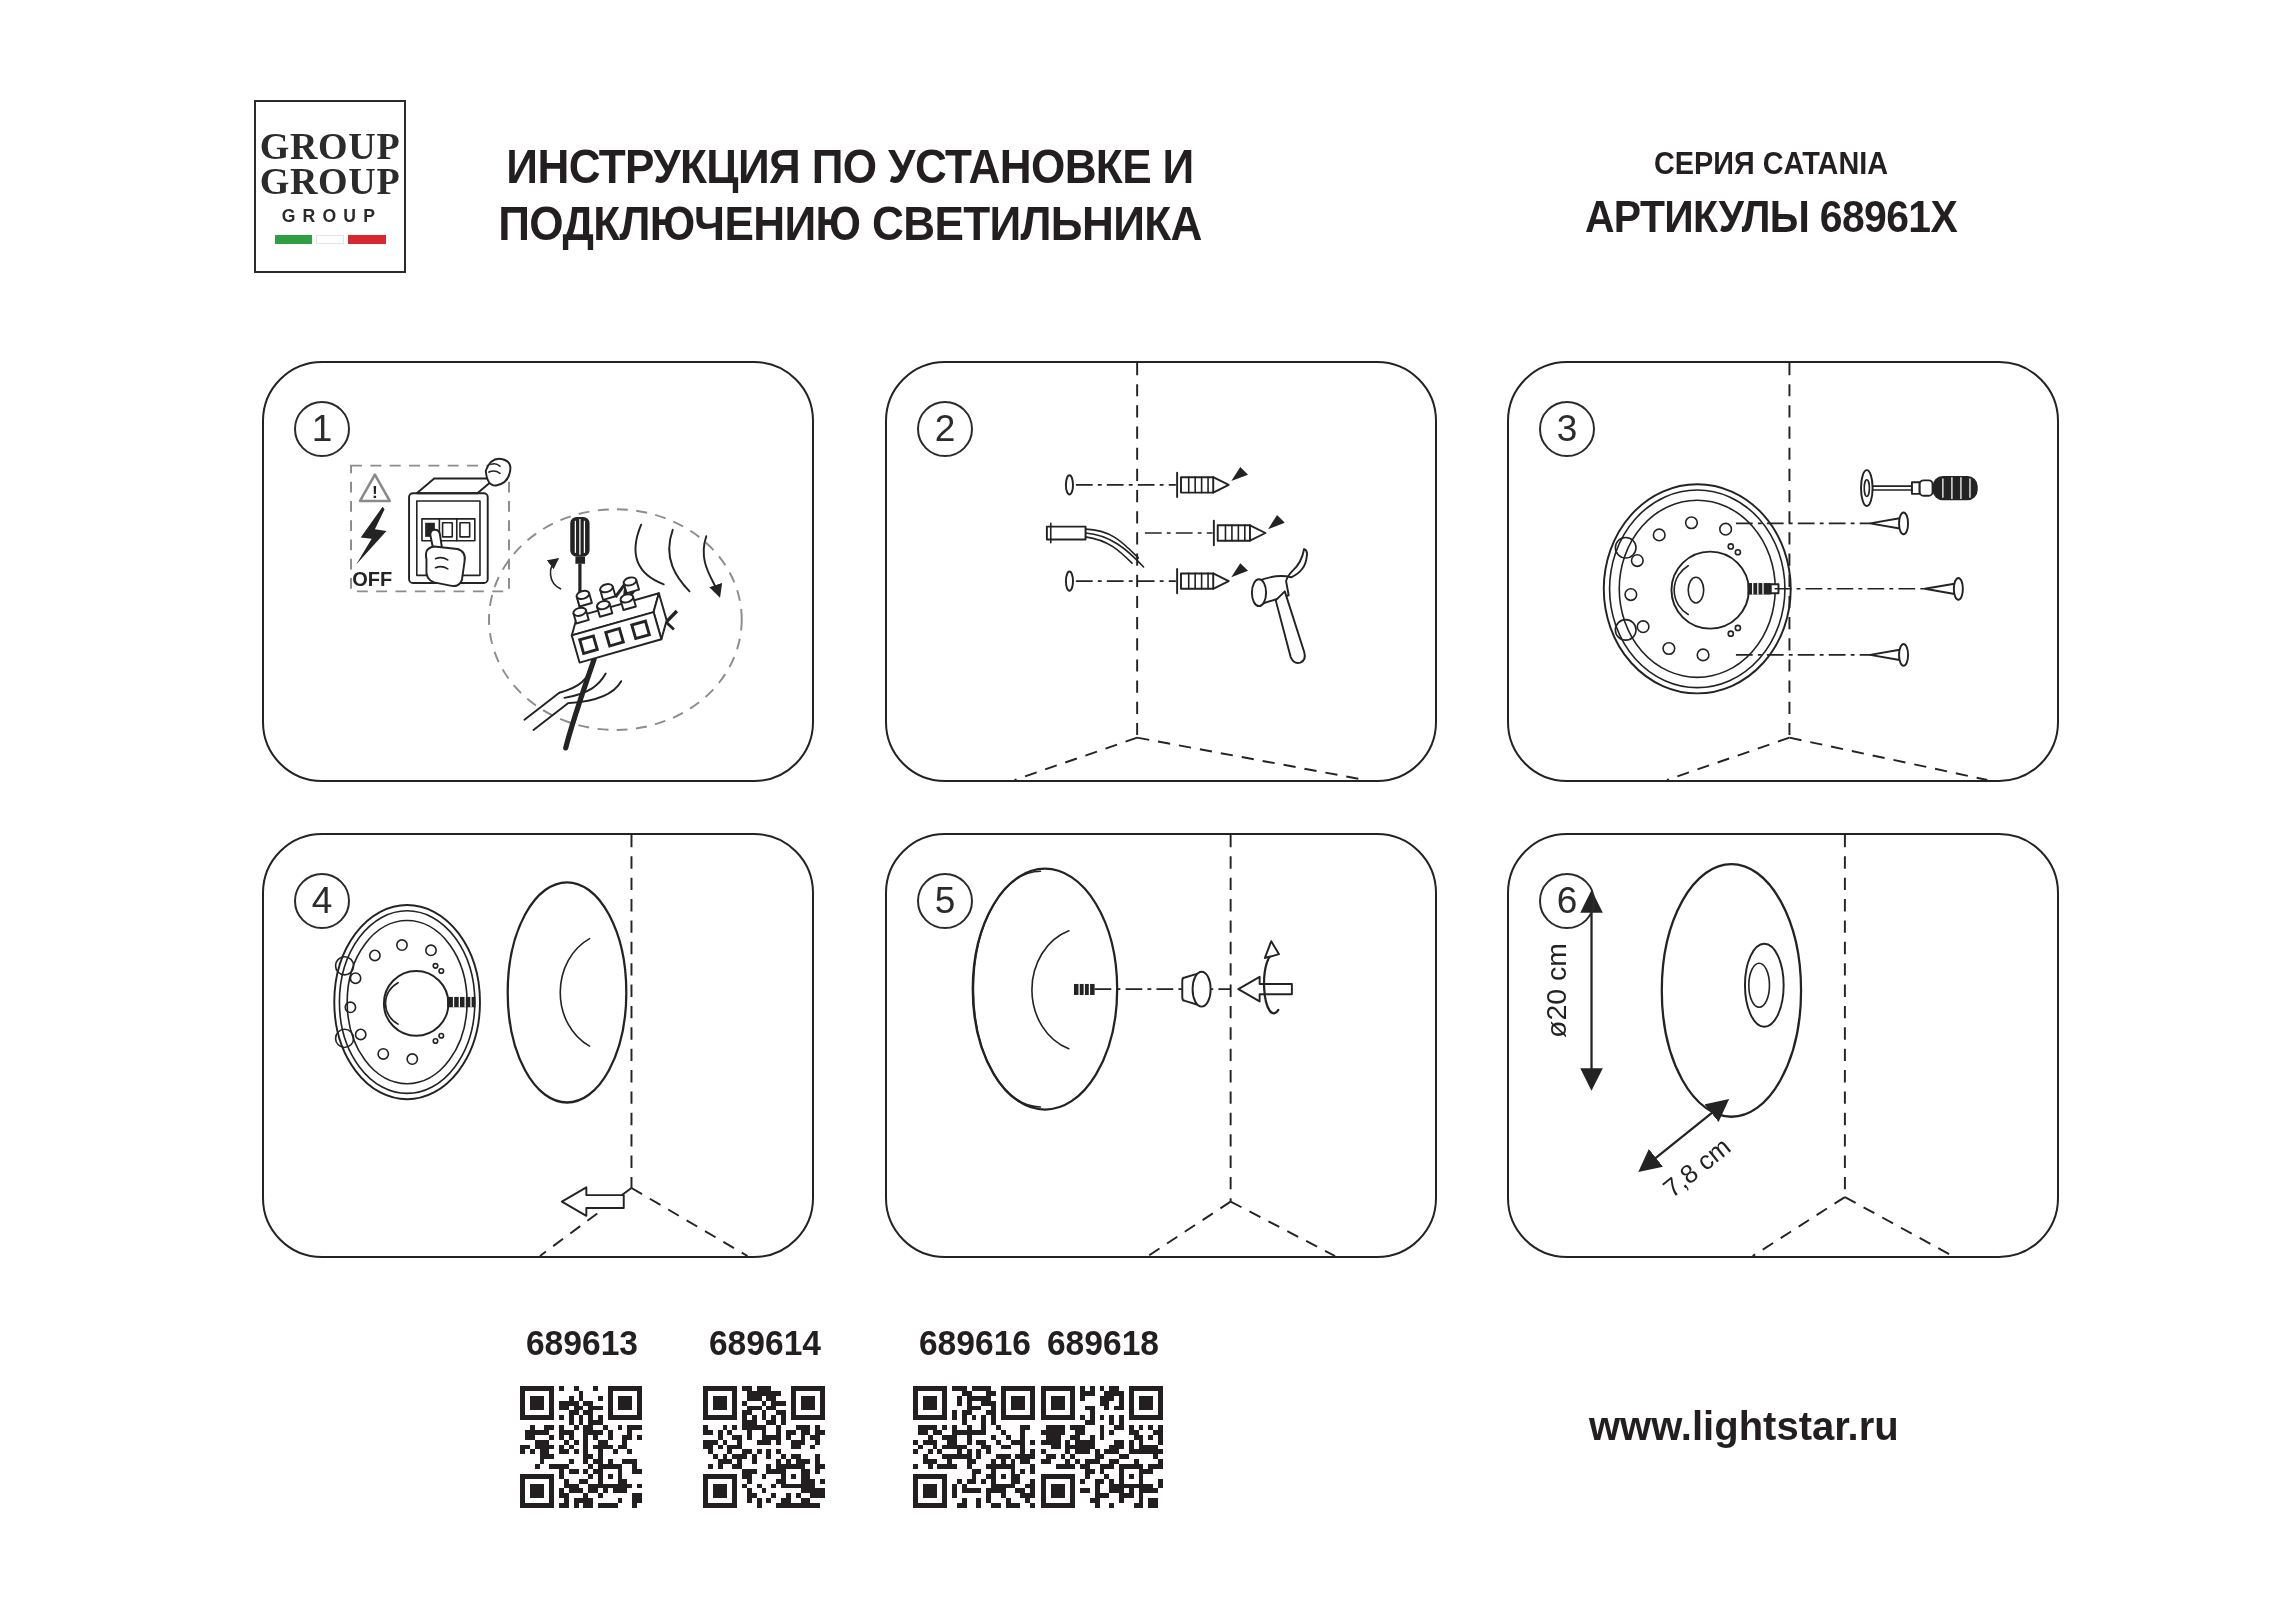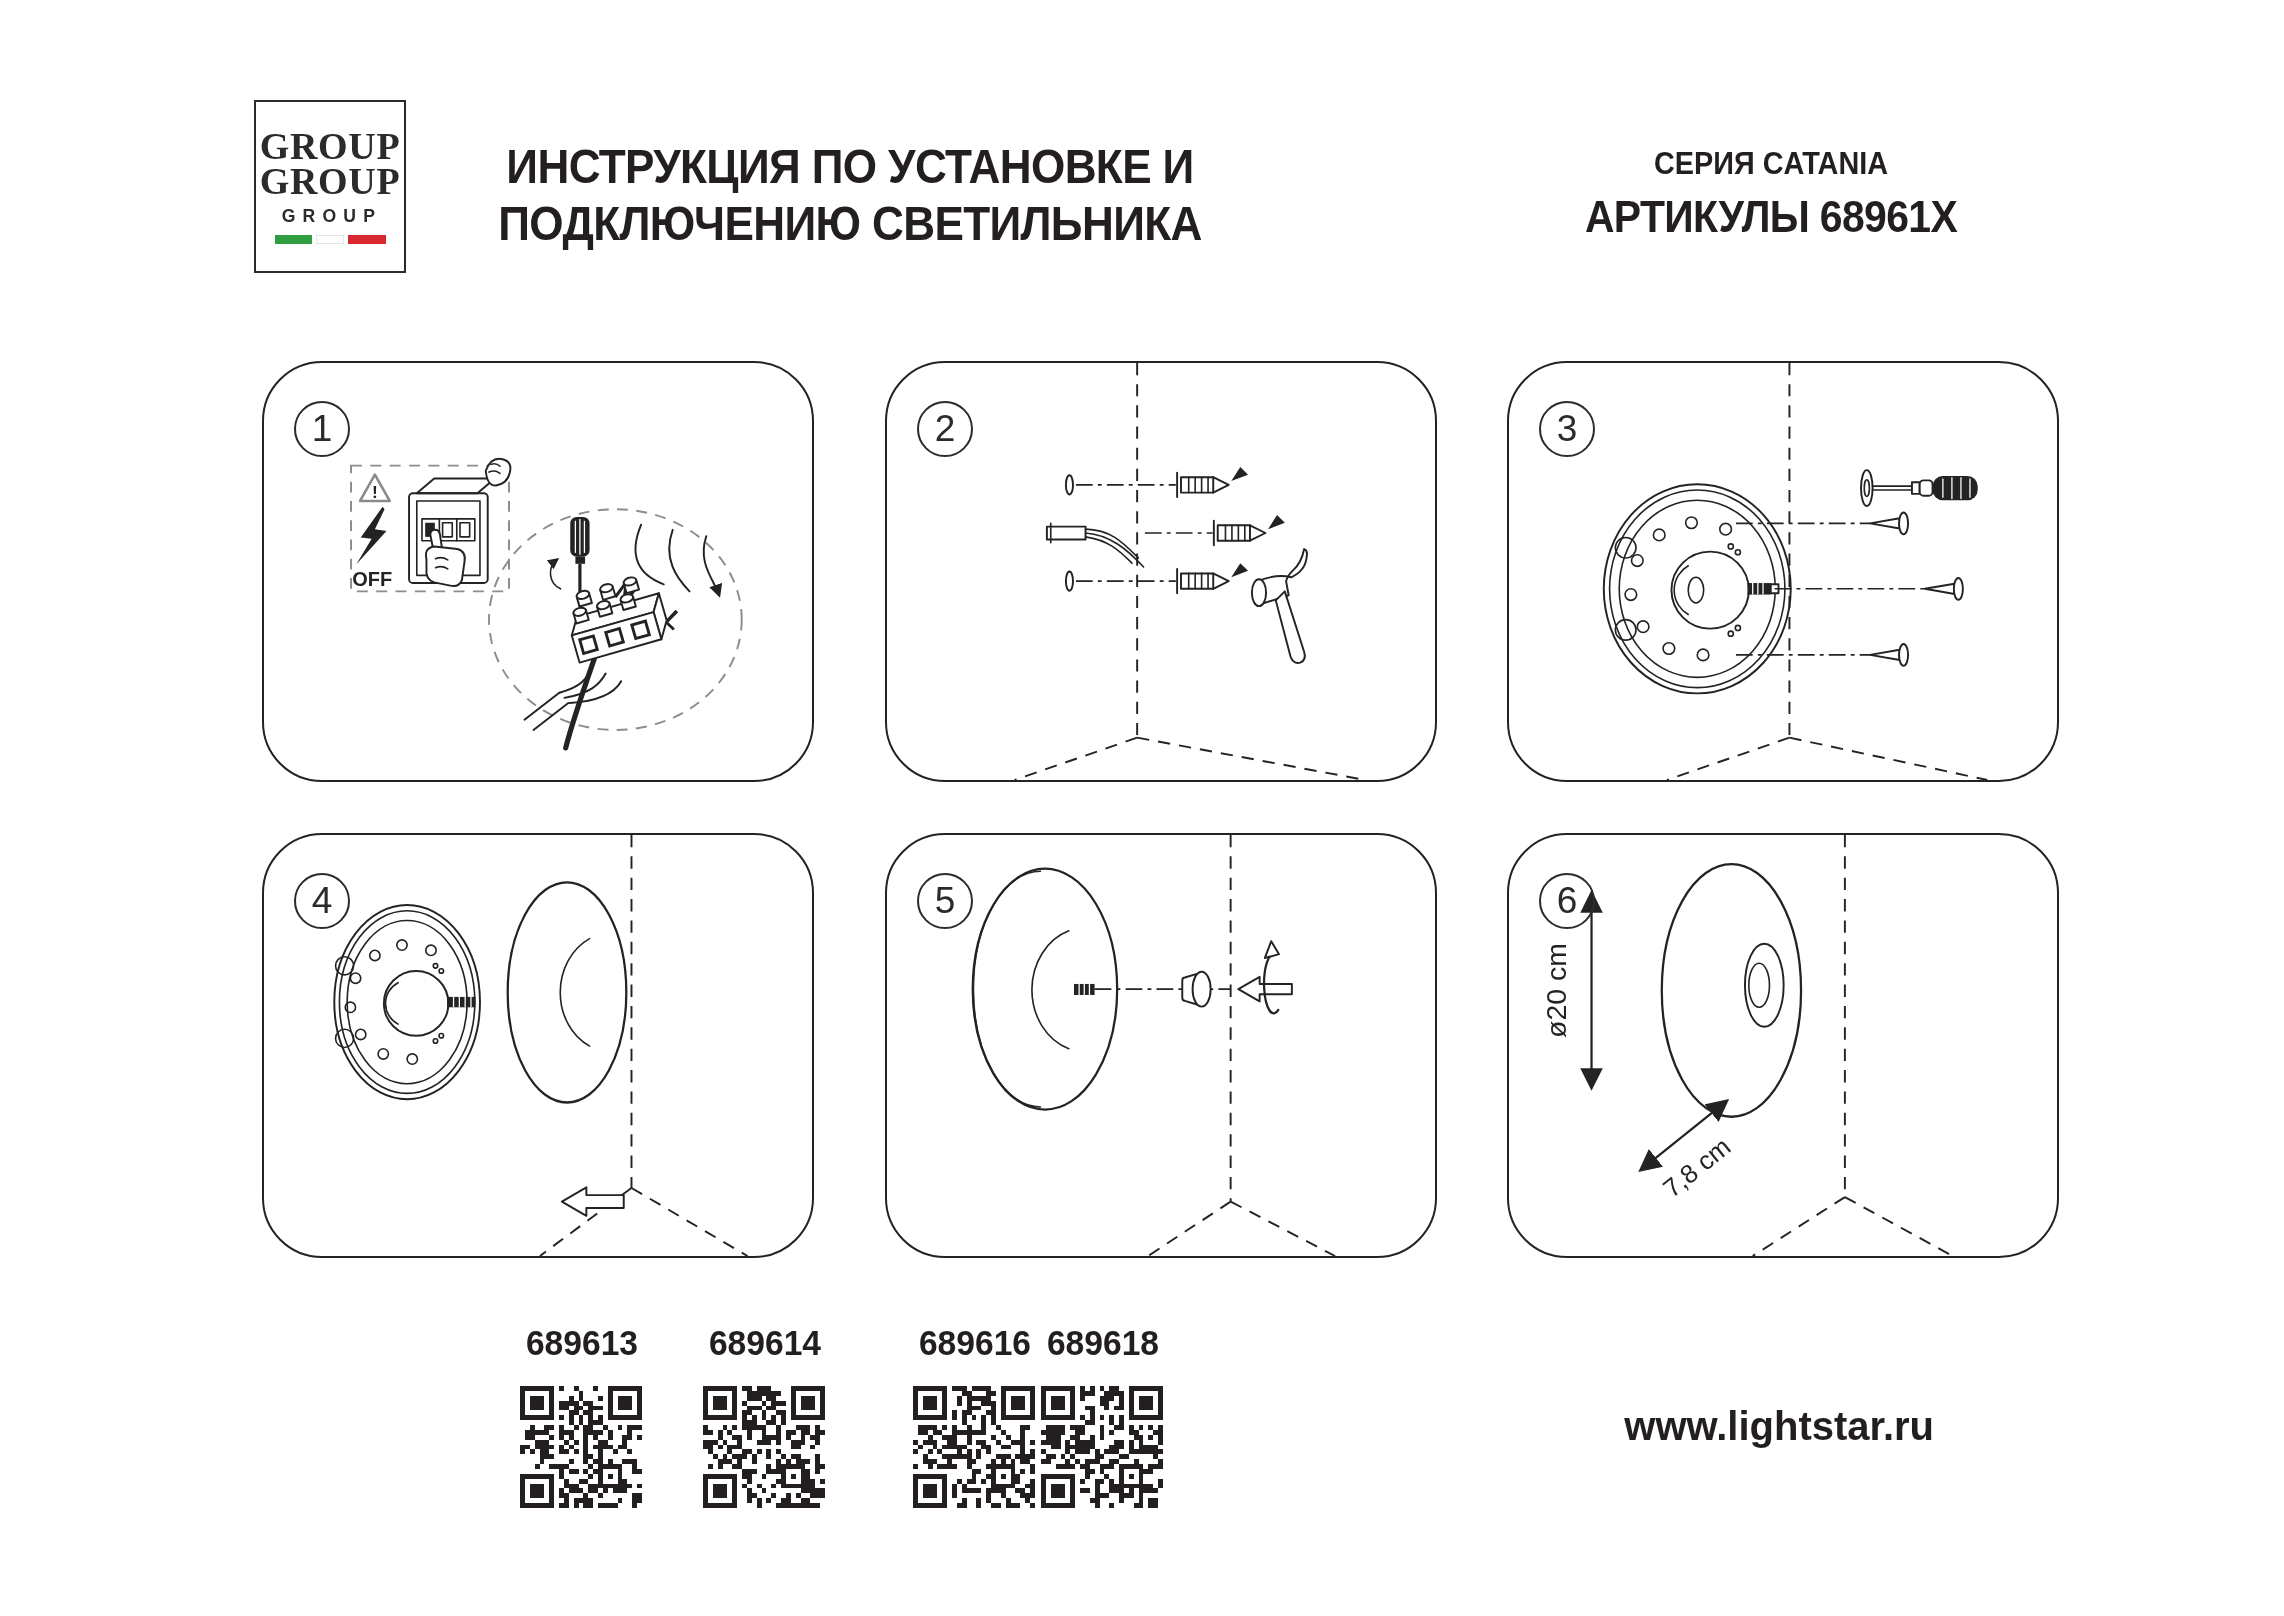--- a/index.html
+++ b/index.html
@@ -45,21 +45,21 @@
   .fl{fill:#232323;stroke:none;}
   .dsh{fill:none;stroke:#232323;stroke-width:3;stroke-dasharray:19 14;}
   .dshg{fill:none;stroke:#8c8c8c;stroke-width:3;stroke-dasharray:17 13;}
   .ddt{fill:none;stroke:#232323;stroke-width:2.5;stroke-dasharray:26 8 6 8;}
   .wrid{stroke:#ffffff;stroke-width:2;}
   .svgtext{font-family:"Liberation Sans",sans-serif;fill:#232323;}
   
   .article-col{position:absolute;top:1323px;width:124px;text-align:center;margin-left:25px;}
   .article-num{font-size:35px;font-weight:700;letter-spacing:0;transform:scaleX(.96);}
   .qr{margin-top:23.4px;width:122px;height:122px;display:block;}
-  #website{left:1589px;top:1404px;width:345px;text-align:right;font-size:40px;font-weight:700;}
+  #website{left:1589px;top:1404px;width:345px;text-align:left;font-size:40px;font-weight:700;}
 </style>
 </head>
 <body style="color: rgb(35, 31, 32);">
 
 <div id="logo" class="abs">
   <div class="logo-word">GROUP</div>
   <div class="logo-word">GROUP</div>
   <div class="logo-group">GROUP</div>
   <div class="logo-flag">
     <span class="flag-seg" id="flag-green" style="width: 38px; background: rgb(47, 158, 65);"></span>

